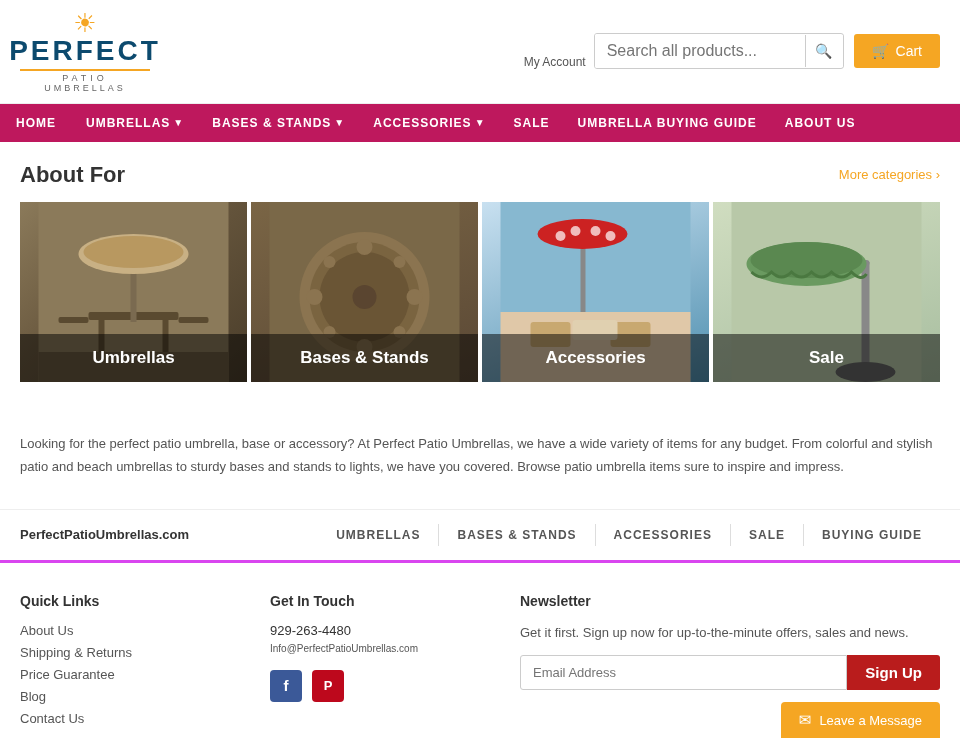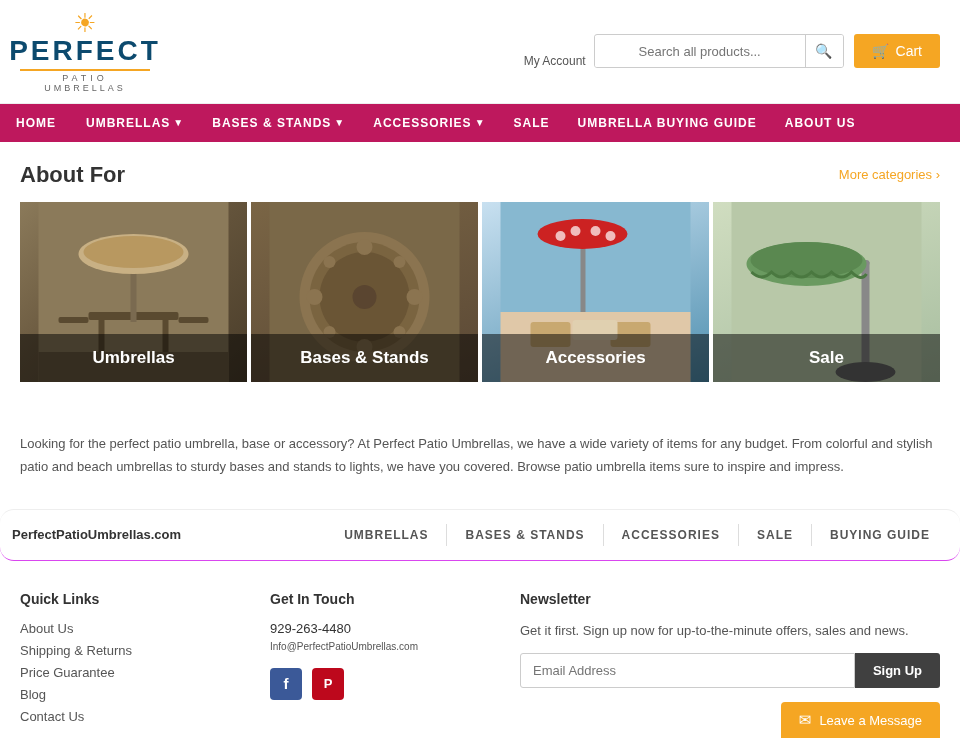--- a/index.html
+++ b/index.html
@@ -15,21 +15,21 @@
     <div style="color:#0c4a6e; font-size:28px; font-weight:900; letter-spacing:3px; line-height:1.1;">PERFECT</div>
     <div style="width:100%; height:2px; background:#f5a623; margin:2px 0;"></div>
     <div style="color:#666; font-size:9px; letter-spacing:4px; text-transform:uppercase;">PATIO</div>
     <div style="color:#666; font-size:9px; letter-spacing:3px; text-transform:uppercase;">UMBRELLAS</div>
   </div>
 
   <div style="display:flex; flex-direction:row; align-items:flex-end; gap:8px;">
     <a style="font-size:12px; color:#555; text-decoration:none; cursor:pointer;">My Account</a>
     <div style="display:flex; align-items:center; gap:10px;">
       <div style="display:flex; align-items:center; border:1px solid #ccc; border-radius:3px; overflow:hidden;">
-        <input type="text" style="border: none; outline: none; padding: 8px 12px; font-size: 13px; width: 210px; color: rgb(153, 153, 153); text-align: center;" placeholder="Search all products...">
+        <input type="text" style="border: none; outline: none; padding: 8px 12px; font-size: 16px; width: 210px; color: rgb(153, 153, 153);" placeholder="Search all products...">
         <button style="background:#fff; border:none; border-left:1px solid #ccc; padding:8px 10px; cursor:pointer;">
           <span style="color:#999; font-size:14px;">🔍</span>
         </button>
       </div>
       <button style="background:#f5a623; color:#fff; border:none; border-radius:3px; padding:9px 18px; font-size:14px; cursor:pointer; display:flex; align-items:center; gap:6px;">
         <span style="font-size:14px;">🛒</span>
         <span>Cart</span>
       </button>
     </div>
   </div>
@@ -147,21 +147,21 @@
       <div style="position:absolute; bottom:0; left:0; right:0; background:rgba(0,0,0,0.5); color:#fff; text-align:center; padding:14px; font-size:17px; font-weight:bold;">Sale</div>
     </div>
 
   </div>
 </div>
 
 <div style="padding:20px 20px 30px; background:#fff;">
   <p style="color:#555; line-height:1.8; font-size:13px;">Looking for the perfect patio umbrella, base or accessory? At Perfect Patio Umbrellas, we have a wide variety of items for any budget. From colorful and stylish patio and beach umbrellas to sturdy bases and stands to lights, we have you covered. Browse patio umbrella items sure to inspire and impress.</p>
 </div>
 
-<div style="border-top:1px solid #eee; border-bottom:1px solid #d946ef; padding:14px 12px; display:flex; align-items:center;border-radius:14px;">
+<div style="border-top:1px solid #eee; border-bottom:3px solid #d946ef; padding:14px 20px; display:flex; align-items:center;">
   <span style="font-size:13px; color:#333; font-weight:bold; flex:1;">PerfectPatioUmbrellas.com</span>
   <div style="display:flex; align-items:center;">
     <a style="color:#555; text-decoration:none; font-size:12px; font-weight:bold; padding:4px 18px; border-right:1px solid #ddd; letter-spacing:1px; cursor:pointer;">UMBRELLAS</a>
     <a style="color:#555; text-decoration:none; font-size:12px; font-weight:bold; padding:4px 18px; border-right:1px solid #ddd; letter-spacing:1px; cursor:pointer;">BASES &amp; STANDS</a>
     <a style="color:#555; text-decoration:none; font-size:12px; font-weight:bold; padding:4px 18px; border-right:1px solid #ddd; letter-spacing:1px; cursor:pointer;">ACCESSORIES</a>
     <a style="color:#555; text-decoration:none; font-size:12px; font-weight:bold; padding:4px 18px; border-right:1px solid #ddd; letter-spacing:1px; cursor:pointer;">SALE</a>
     <a style="color:#555; text-decoration:none; font-size:12px; font-weight:bold; padding:4px 18px; letter-spacing:1px; cursor:pointer;">BUYING GUIDE</a>
   </div>
 </div>
 
@@ -184,21 +184,21 @@
       <a style="width:32px; height:32px; background:#3b5998; border-radius:4px; display:flex; align-items:center; justify-content:center; color:#fff; font-size:15px; font-weight:bold; text-decoration:none; cursor:pointer;">f</a>
       <a style="width:32px; height:32px; background:#bd081c; border-radius:4px; display:flex; align-items:center; justify-content:center; color:#fff; font-size:13px; font-weight:bold; text-decoration:none; cursor:pointer;">P</a>
     </div>
   </div>
 
   <div style="flex:2;">
     <h4 style="font-size:14px; font-weight:bold; color:#333; margin-bottom:14px;">Newsletter</h4>
     <p style="font-size:13px; color:#555; margin-bottom:12px; line-height:1.6;">Get it first. Sign up now for up-to-the-minute offers, sales and news.</p>
     <div style="display:flex; gap:0;">
       <input type="email" style="border: 1px solid rgb(204, 204, 204); padding: 9px 12px; font-size: 13px; flex: 1 1 0%; outline: none; border-radius: 3px 0px 0px 3px;" placeholder="Email Address">
-      <button style="background:#404040; color:#fff; border:none; padding:1px 18px; font-size:13px; font-weight:bold; cursor:pointer; border-radius:0 3px 3px 0;">Sign Up</button>
+      <button style="background:#b91c1c; color:#fff; border:none; padding:1px 18px; font-size:15px; font-weight:bold; cursor:pointer; border-radius:0 3px 3px 0;">Sign Up</button>
     </div>
   </div>
 
 </div>
 
 <div style="position:fixed; bottom:0; right:20px; background:#f5a623; color:#fff; padding:9px 18px; font-size:13px; border-radius:4px 4px 0 0; cursor:pointer; display:flex; align-items:center; gap:8px; z-index:999;">
   <span style="font-size:15px;">✉</span>
   <span>Leave a Message</span>
 </div>
 

